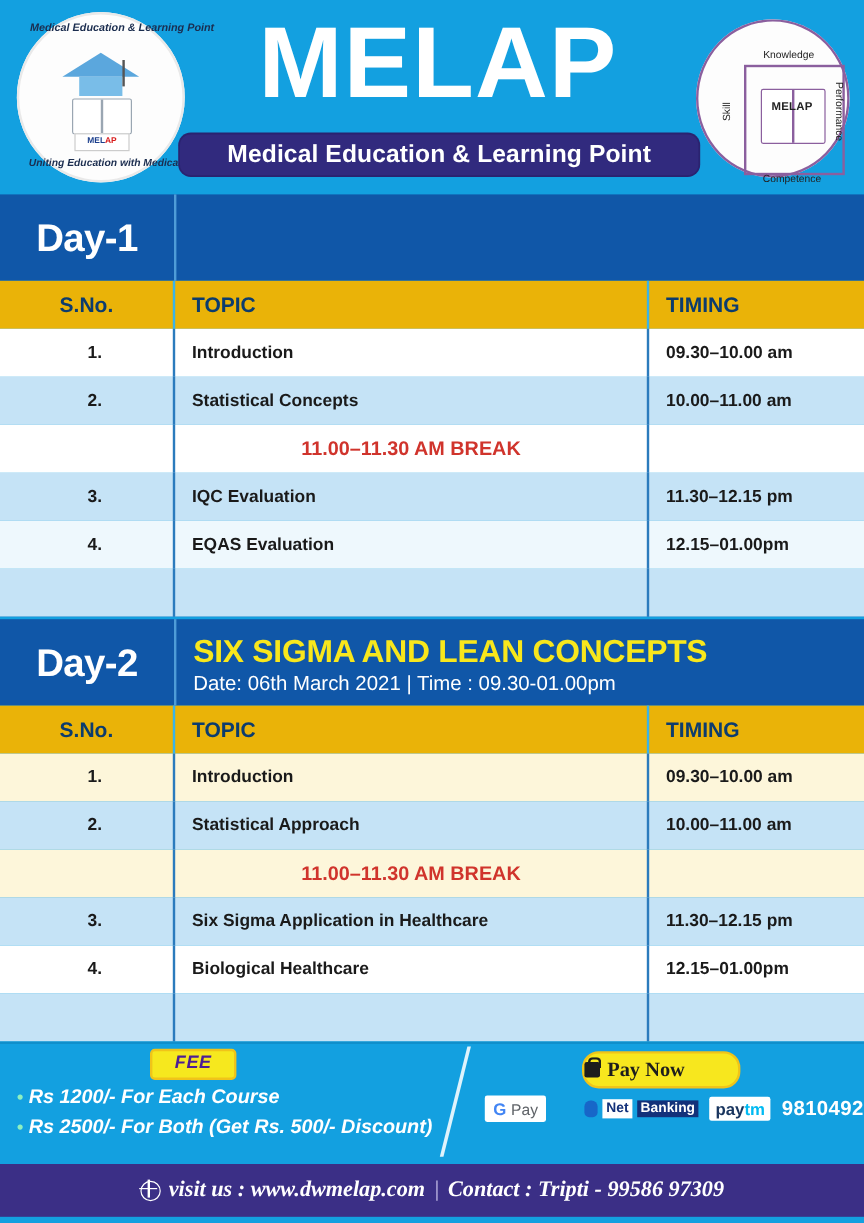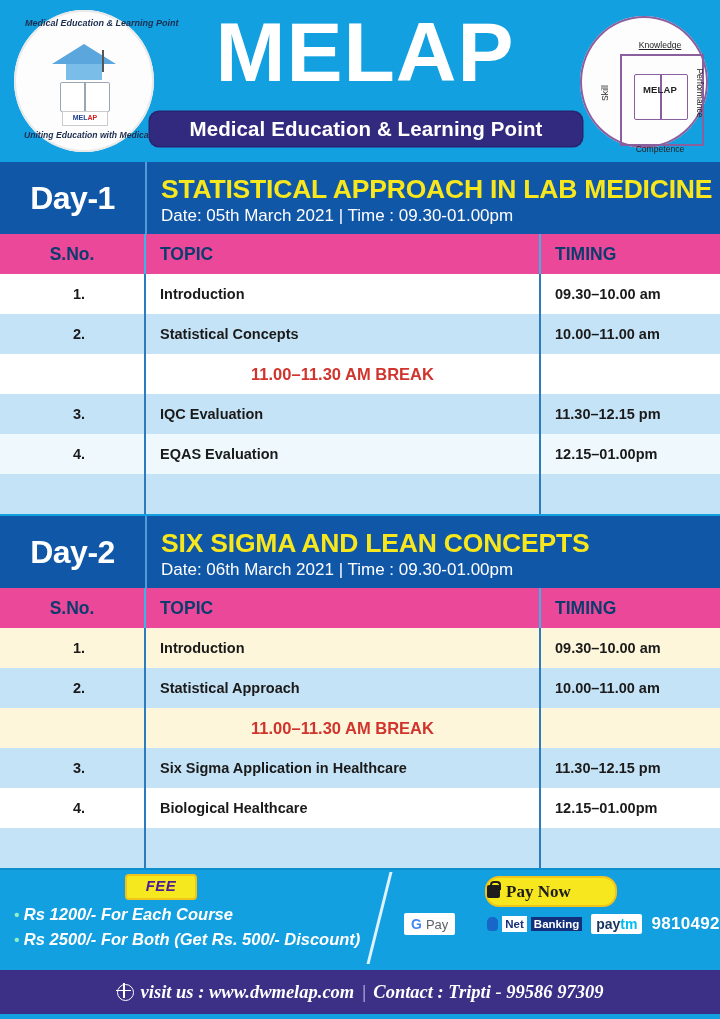--- a/index.html
+++ b/index.html
@@ -69,21 +69,21 @@
   .r-book{
     position:absolute;left:38px;top:42px;width:52px;height:44px;
     background:#fff;border:1.8px solid #8b5f9e;border-radius:2px;
   }
   .r-book:before{content:"";position:absolute;left:25px;top:0;width:1.6px;height:44px;background:#8b5f9e;}
   .r-center{
     position:absolute;left:38px;top:52px;width:52px;text-align:center;
     font-size:9.5px;font-weight:bold;color:#222;letter-spacing:.2px;
   }
   .r-lab{position:absolute;font-size:8.6px;color:#222;font-weight:normal;white-space:nowrap;}
-  .r-top{left:30px;top:8px;width:68px;text-align:center;text-decoration:underline;}
+  .r-top{left:40px;top:8px;width:68px;text-align:left;}
   .r-bot{left:26px;top:112px;width:76px;text-align:center;}
   .r-left{left:-13px;top:56px;width:44px;text-align:center;transform:rotate(-90deg);}
   .r-right{left:76px;top:56px;width:56px;text-align:center;transform:rotate(90deg);}
 
   .l-top-arc,.l-bot-arc{
     position:absolute;font-size:9px;font-weight:bold;color:#1b2d4f;white-space:nowrap;
   }
   .l-top-arc{left:11px;top:8px;width:118px;text-align:center;font-style:italic;}
   .l-bot-arc{left:10px;top:120px;width:120px;text-align:center;font-style:italic;color:#1b2d4f;font-weight:bold;font-size:8.6px;}
 
@@ -102,21 +102,21 @@
     color:#f8e71c;font-size:26.5px;font-weight:bold;letter-spacing:-.2px;line-height:30px;
   }
   .day-sub{color:#ffffff;font-size:17px;line-height:24px;font-weight:normal;}
 
   
   table.sched{width:100%;border-collapse:collapse;table-layout:fixed;}
   table.sched col.c1{width:145px;}
   table.sched col.c2{width:395px;}
   table.sched col.c3{width:180px;}
   table.sched th{
-    background:#ec4899;color:#0c3c6e;font-size:17.5px;font-weight:bold;
+    background:#eab308;color:#0c3c6e;font-size:17.5px;font-weight:bold;
     height:40px;text-align:left;padding:0 0 0 14px;
     border-right:2px solid #3bb4e8;
   }
   table.sched th.th-sno{text-align:center;padding:0;}
   table.sched th:last-child{border-right:none;}
   table.sched td{
     height:40px;font-size:14.5px;color:#1a1a1a;font-weight:bold;
     padding:0 0 0 14px;border-right:2px solid #2b7bbd;
   }
   table.sched td:last-child{border-right:none;}
@@ -227,24 +227,20 @@
         <div class="r-lab r-right">Performance</div>
         <div class="r-lab r-bot">Competence</div>
         <div class="r-lab r-left">Skill</div>
       </div>
     </div>
   </div>
 
   <div id="days-container">
       <div class="day-band">
         <div class="day-label">Day-1</div>
-        <div class="day-meta">
-          <div class="day-title">STATISTICAL APPROACH IN LAB MEDICINE</div>
-          <div class="day-sub">Date: 05th March 2021  |  Time : 09.30-01.00pm</div>
-        </div>
       </div>
       <table class="sched">
         <colgroup>
           <col class="c1">
           <col class="c2">
           <col class="c3">
         </colgroup>
         <thead>
           <tr>
             <th class="th-sno">S.No.</th>

